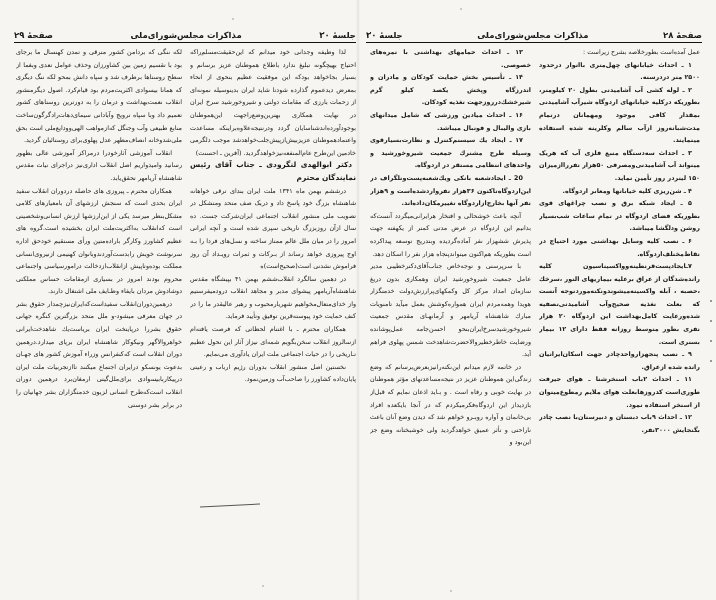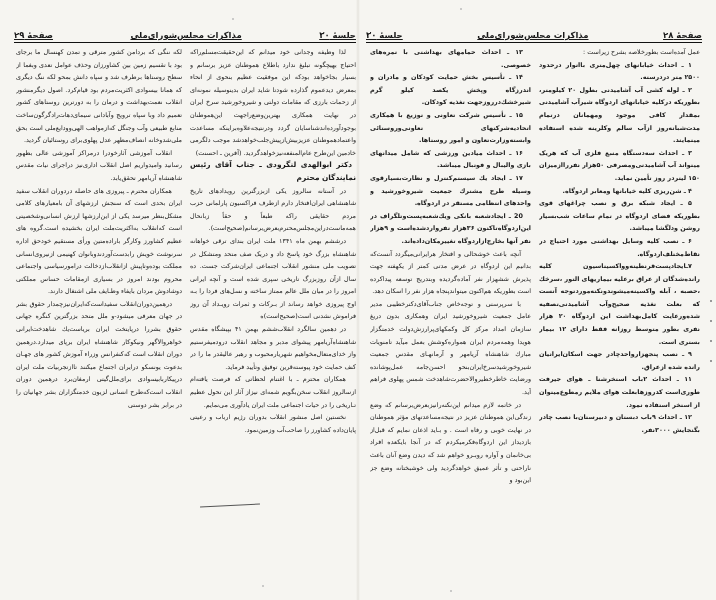--- a/index.html
+++ b/index.html
@@ -15,21 +15,21 @@
   .page.left { padding:0 6px 0 10px; }
   .page.right { padding:0 12px 0 10px; }
   .header {
     position:absolute; top:24px; height:16px;
     display:flex; justify-content:space-between; align-items:flex-end;
     font-size:8.5px; font-weight:bold; direction:ltr;
     border-bottom:1.5px solid #111; padding-bottom:2px;
   }
   .page.left .header { left:14px; right:2px; }
   .page.right .header { left:8px; right:14px; }
-  .header span { white-space:nowrap;text-decoration:underline; }
+  .header span { white-space:nowrap; }
   .cols { position:absolute; top:46px; bottom:30px; display:flex; gap:8px; direction:rtl; }
   .page.left .cols { left:16px; right:2px; }
   .page.right .cols { left:12px; right:16px; }
   .col { flex:1; direction:rtl; text-align:justify; font-size:6.4px; line-height:12.6px; overflow:hidden; }
   .col p { margin:0; text-indent:10px; }
   .col p.item { text-indent:8px;font-weight:bold; }
   .col p.speaker { font-weight:bold; font-size:7.4px; text-indent:4px; }
   .col p.noindent { text-indent:0; }
   .spine { position:absolute; left:356px; top:0; bottom:0; width:4px;
            background:linear-gradient(90deg,#f6f5f1,#e6e4de,#f6f5f1); }
@@ -46,21 +46,20 @@
   <div class="page left">
     <div class="header">
       <span>صفحهٔ ۲۹</span>
       <span>مذاکرات مجلس‌شورای‌ملی</span>
       <span>جلسهٔ ۳۰</span>
     </div>
     <div class="cols">
       <div class="col">
         <p>لذا وظیفه وجدانی خود میدانم که این‌حقیقت‌مسلم‌راکه احتیاج بهیچگونه تبلیغ ندارد باطلاع هموطنان عزیز برسانم و بسیار بجاخواهد بودکه این موفقیت عظیم بنحوی از انحاء بمعرض دیدعموم گذارده شودتا شاید ایران بدینوسیله نمونه‌ای از زحمات بارزی که مقامات دولتی و شیروخورشید سرخ ایران در نهایت همکاری بهترین‌وضع‌راجهت این‌هموطنان بوجودآورده‌اندشناسایان گردد ودرنتیجه‌علاوه‌براینکه مساعدت واعتمادهموطنان عزیزبیش‌ازپیش‌جلب‌خواهدشد موجب دلگرمی خادمین این‌طرح عام‌المنفعه‌نیزخواهدگردید. (آفرین ـ احسنت)</p>
         <p class="speaker">دکتر ابوالهدی لنگرودی ـ جناب آقای رئیس نمایندگان محترم</p>
-        <p>در آستانه سالروز یکی ازبزرگترین رویدادهای تاریخ شاهنشاهی ایران‌افتخار دارم ازطرف فراکسیون پارلمانی حزب مردم حقایقی راکه طبعاً و حقاً زبانحال همه‌ماست‌دراین‌مجلس‌محترم‌بعرض‌برسانم(صحیح‌است).</p>
         <p>درششم بهمن ماه ۱۳۴۱ ملت ایران بندای ترقی خواهانه شاهنشاه بزرگ خود پاسخ داد و دریک صف متحد ومتشکل در تصویب ملی منشور انقلاب اجتماعی ایران‌شرکت جست. ده سال ازآن روزبزرگ تاریخی سپری شده است و آنچه ایرانی امروز را در میان ملل عالم ممتاز ساخته و نسل‌های فردا را بـه اوج پیروزی خواهد رساند از بـرکات و ثمرات رویـداد آن روز فراموش نشدنی است(صحیح‌است)ه</p>
         <p>در دهمین سالگرد انقلاب‌ششم بهمن ۴۱ بپیشگاه مقدس شاهنشاه‌آریامهر پیشوای مدبر و مجاهد انقلاب درودمیفرستیم واز خدای‌متعال‌مخواهیم شهریارمحبوب و رهبر عالیقدر ما را در کنف حمایت خود پیوسته‌قرین توفیق وتأیید فرماید.</p>
         <p>همکاران محترم ـ با اغتنام لحظاتی که فرصت یافته‌ام ازسالروز انقلاب سخن‌بگویم شمه‌ای نیزاز آثار این تحول عظیم تـاریخی را در حیات اجتماعی ملت ایران یادآوری می‌نمایم.</p>
         <p>نخستین اصل منشور انقلاب بدوران رژیم ارباب و رعیتی پایان‌داده کشاورز را صاحب‌آب وزمین‌نمود.</p>
       </div>
       <div class="col">
         <p class="noindent">لکه ننگی که بردامن کشور مترقی و تمدن کهنسال ما برجای بود با تقسیم زمین بین کشاورزان وحذف عوامل تعدی وبغما از سطح روستاها برطرف شد و سپاه دانش بمحو لکه ننگ دیگری که همانا بیسوادی اکثریت‌مردم بود قیام‌کرد. اصول دیگرمنشور انقلاب نعمت‌بهداشت و درمان را به دورترین روستاهای کشور تعمیم داد وبا سپاه ترویج وآبادانی سیمای‌دهات‌رادگرگون‌ساخت منابع طبیعی وآب وجنگل که‌ازمواهب الهی‌وودایع‌ملی است بحق ملی‌شدوخانه انصاف‌مظهر عدل پهلوی‌برای روستائیان گردید.</p>
         <p>انقلاب آموزشی آثارخودرا درمراکز آموزشی عالی بظهور رسانید وامیدواریم اصل انقلاب اداری‌نیز دراجرای نیات مقدس شاهنشاه آریامهر تحقق‌یابد.</p>
         <p>همکاران محترم ـ پیروزی های حاصله دردوران انقلاب سفید ایران بحدی است که سنجش ارزشهای آن بامعیارهای کلامی مشکل‌بنظر میرسد یکی از این‌ارزشها ارزش انسانی‌وشخصیتی است که‌انقلاب به‌اکثریت‌ملت ایران بخشیده است.گروه های عظیم کشاورز وکارگر باراده‌متین ورأی مستقیم خودحق اداره سرنوشت خویش رابدست‌آوردندوبانوان کهنیمی ازنیروی‌انسانی مملکت بوده‌وتاپیش ازانقلاب‌ازدخالت درامورسیاسی واجتماعی محروم بودند امروز در بسیاری ازمقامات حساس مملکتی دوشادوش مردان بایفاء وظـایف ملی اشتغال دارند.</p>
         <p>درهمین‌دوران‌انقلاب سفیداست‌که‌ایران‌نیزچمدار حقوق بشر در جهان معرفی میشود-و ملل متحد بزرگترین کنگره جهانی حقوق بشررا درپایتخت ایران بریاست‌یك شاهدخت‌ایرانی خواهروالاگهر ونیکوکار شاهنشاه ایران برپای میدارد.درهمین دوران انقلاب است که‌کنفرانس وزراء آموزش کشور های جهـان بدعوت یونسکو درایران اجتماع میکنند تاازتجربیات ملت ایران درپیکاربابیسوادی برای‌ملل‌گیتی ارمغان‌برد درهمین دوران انقلاب است‌که‌طرح انسانی لزیون خدمتگزاران بشر جهانیان را در برابر بشر دوستی</p>
@@ -87,21 +86,20 @@
         <p class="item">۵ ـ ایجاد شبکه برق و نصب چراغهای قوی بطوریکه فضای اردوگاه در تمام ساعات شب‌بسیار روشن ودلگشا میباشد.</p>
         <p class="item">۶ ـ نصب کلیه وسایل بهداشتی مورد احتیاج در نقاط‌مختلف‌اردوگاه.</p>
         <p class="item">۷ـایجادپست‌قرنطینه‌وواکسیناسیون کلیه رانده‌شدگان از عراق برعلیه بیماریهای التور ،سرخك ،حصبه ، آبله واکسینه‌میشوندونکته‌موردتوجه آنست که بعلت تغذیه صحیح‌وآب آشامیدنی‌تصفیه شده‌ورعایت کامل‌بهداشت این اردوگاه ۲۰ هزار نفری بطور متوسط روزانه فقط دارای ۱۲ بیمار بستری است.</p>
         <p class="item">۹ ـ نصب پنجهزاروا‌حدچادر جهت اسکان‌ایرانیان رانده شده ازعراق.</p>
         <p class="item">۱۱ ـ احداث ۲باب استخرشنا ـ هوای جیرفت طوری‌است کدروزهابعلت هوای ملایم رمطوع‌میتوان از استخر استفاده نمود.</p>
         <p class="item">۱۲ ـ احداث ۹باب دبستان و دبیرستان‌با نصب چادر بگنجایش ۳۰۰۰نفر.</p>
       </div>
       <div class="col">
         <p class="item">۱۳ ـ احداث حمامهای بهداشتی با نمره‌های خصوصی.</p>
         <p class="item">۱۴ ـ تأسیس بخش حمایت کودکان و مادران و اندرزگاه وپخش یکصد کیلو گرم شیرخشك‌درروزجهت تغذیه کودکان.</p>
-        <p class="item">۱۵ ـ تأسیس شرکت تعاونی و توزیع با همکاری اتحادیه‌شرکتهای تعاونی‌وروستائی وابسته‌وزارت‌تعاون و امور روستاها.</p>
         <p class="item">۱۶ ـ احداث میادین ورزشی که شامل میدانهای بازی والیبال و فوتبال میباشد.</p>
         <p class="item">۱۷ ـ ایجاد یك سیستم‌کنترل و نظارت‌بسیارقوی وسیله طرح مشترك جمعیت شیروخورشید و واحدهای انتظامی مستقر در اردوگاه.</p>
         <p class="item">20 ـ ایجادشعبه بانکی ویك‌شعبه‌پست‌وتلگراف در این‌اردوگاه‌تاکنون ۳۶هزار نفروارد‌شده‌است و ۹هزار نفر آنها بخارج‌ازاردوگاه تغییرمکان‌داده‌اند.</p>
         <p>آنچه باعث خوشحالی و افتخار هرایرانی‌میگردد آنست‌که بدانیم این اردوگاه در عرض مدتی کمتر از یکهفته جهت پذیرش ششهزار نفر آماده‌گردیده وبتدریج توسعه پیداکرده است بطوریکه هم‌اکنون میتواندپنجاه هزار نفر را اسکان دهد.</p>
         <p>با سرپرستی و توجه‌خاص جناب‌آقای‌دکترخطیبی مدیر عامل جمعیت شیروخورشید ایران وهمکاری بدون دریغ سازمان امداد مرکز کل وکمکهای‌پرارزش‌دولت خدمتگزار هویدا وهمه‌مردم ایران همواره‌کوشش بعمل میآید تامنویات مبارك شاهنشاه آریامهر و آرمانهـای مقدس جمعیت شیروخورشیدسرخ‌ایران‌بنحو احسن‌جامه عمل‌پوشانده ورضایت خاطرخطیروالاحضرت‌شاهدخت شمس پهلوی فراهم آید.</p>
         <p>در خاتمه لازم میدانم این‌نکته‌رانیزبعرض‌برسانم که وضع زندگی‌این هموطنان عزیز در نتیجه‌مساعدتهای مؤثر هموطنان در نهایت خوبی و رفاه است . و بـاید اذعان نمایم که قبل‌از بازدیداز این اردوگاه‌فکرمیکردم که در آنجا بایکعده افراد بی‌خانمان و آواره روبـرو خواهم شد که دیدن وضع آنان باعث ناراحتی و تأثر عمیق خواهدگردید ولی خوشبختانه وضع جز این‌بود و</p>
       </div>
     </div>
     <div class="margin-marks">
         <i></i>

